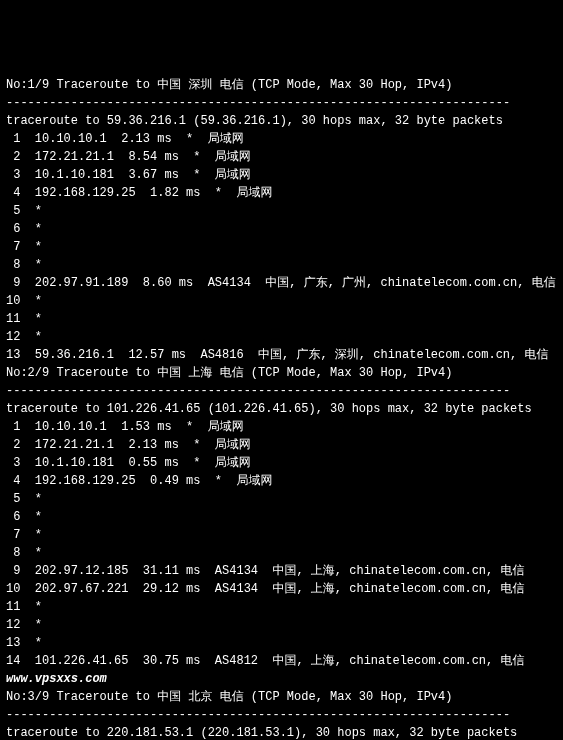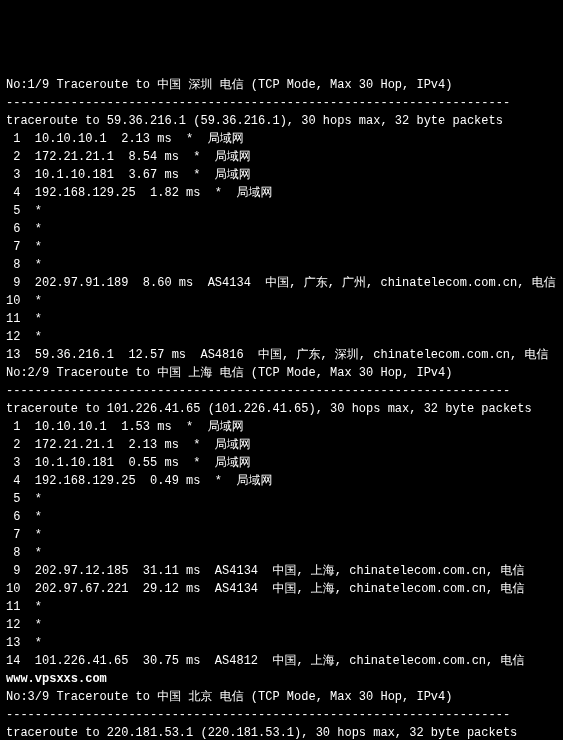--- a/index.html
+++ b/index.html
@@ -10,21 +10,21 @@
     line-height: 1.5;
     margin: 0;
     padding: 4px 6px;
     width: 563px;
     box-sizing: border-box;
     white-space: pre;
     overflow: hidden;
   }
   .line { display: block; }
   .dashes { letter-spacing: 0; }
-  .wm { font-weight: bold; }
+  .wm { font-weight: bold; font-style: italic; }
 </style>
 </head>
 <body>
 
 
 
 <div id="terminal"><span class="line">No:1/9 Traceroute to 中国 深圳 电信 (TCP Mode, Max 30 Hop, IPv4)</span><span class="line dashes">----------------------------------------------------------------------</span><span class="line">traceroute to 59.36.216.1 (59.36.216.1), 30 hops max, 32 byte packets</span><span class="line"> 1  10.10.10.1  2.13 ms  *  局域网</span><span class="line"> 2  172.21.21.1  8.54 ms  *  局域网</span><span class="line"> 3  10.1.10.181  3.67 ms  *  局域网</span><span class="line"> 4  192.168.129.25  1.82 ms  *  局域网</span><span class="line"> 5  *</span><span class="line"> 6  *</span><span class="line"> 7  *</span><span class="line"> 8  *</span><span class="line"> 9  202.97.91.189  8.60 ms  AS4134  中国, 广东, 广州, chinatelecom.com.cn, 电信</span><span class="line">10  *</span><span class="line">11  *</span><span class="line">12  *</span><span class="line">13  59.36.216.1  12.57 ms  AS4816  中国, 广东, 深圳, chinatelecom.com.cn, 电信</span><span class="line"></span><span class="line"></span><span class="line">No:2/9 Traceroute to 中国 上海 电信 (TCP Mode, Max 30 Hop, IPv4)</span><span class="line dashes">----------------------------------------------------------------------</span><span class="line">traceroute to 101.226.41.65 (101.226.41.65), 30 hops max, 32 byte packets</span><span class="line"> 1  10.10.10.1  1.53 ms  *  局域网</span><span class="line"> 2  172.21.21.1  2.13 ms  *  局域网</span><span class="line"> 3  10.1.10.181  0.55 ms  *  局域网</span><span class="line"> 4  192.168.129.25  0.49 ms  *  局域网</span><span class="line"> 5  *</span><span class="line"> 6  *</span><span class="line"> 7  *</span><span class="line"> 8  *</span><span class="line"> 9  202.97.12.185  31.11 ms  AS4134  中国, 上海, chinatelecom.com.cn, 电信</span><span class="line">10  202.97.67.221  29.12 ms  AS4134  中国, 上海, chinatelecom.com.cn, 电信</span><span class="line">11  *</span><span class="line">12  *</span><span class="line">13  *</span><span class="line">14  101.226.41.65  30.75 ms  AS4812  中国, 上海, chinatelecom.com.cn, 电信</span><span class="line"></span><span class="line"></span><span class="line wm">www.vpsxxs.com</span><span class="line">No:3/9 Traceroute to 中国 北京 电信 (TCP Mode, Max 30 Hop, IPv4)</span><span class="line dashes">----------------------------------------------------------------------</span><span class="line">traceroute to 220.181.53.1 (220.181.53.1), 30 hops max, 32 byte packets</span></div>
 
 
 

